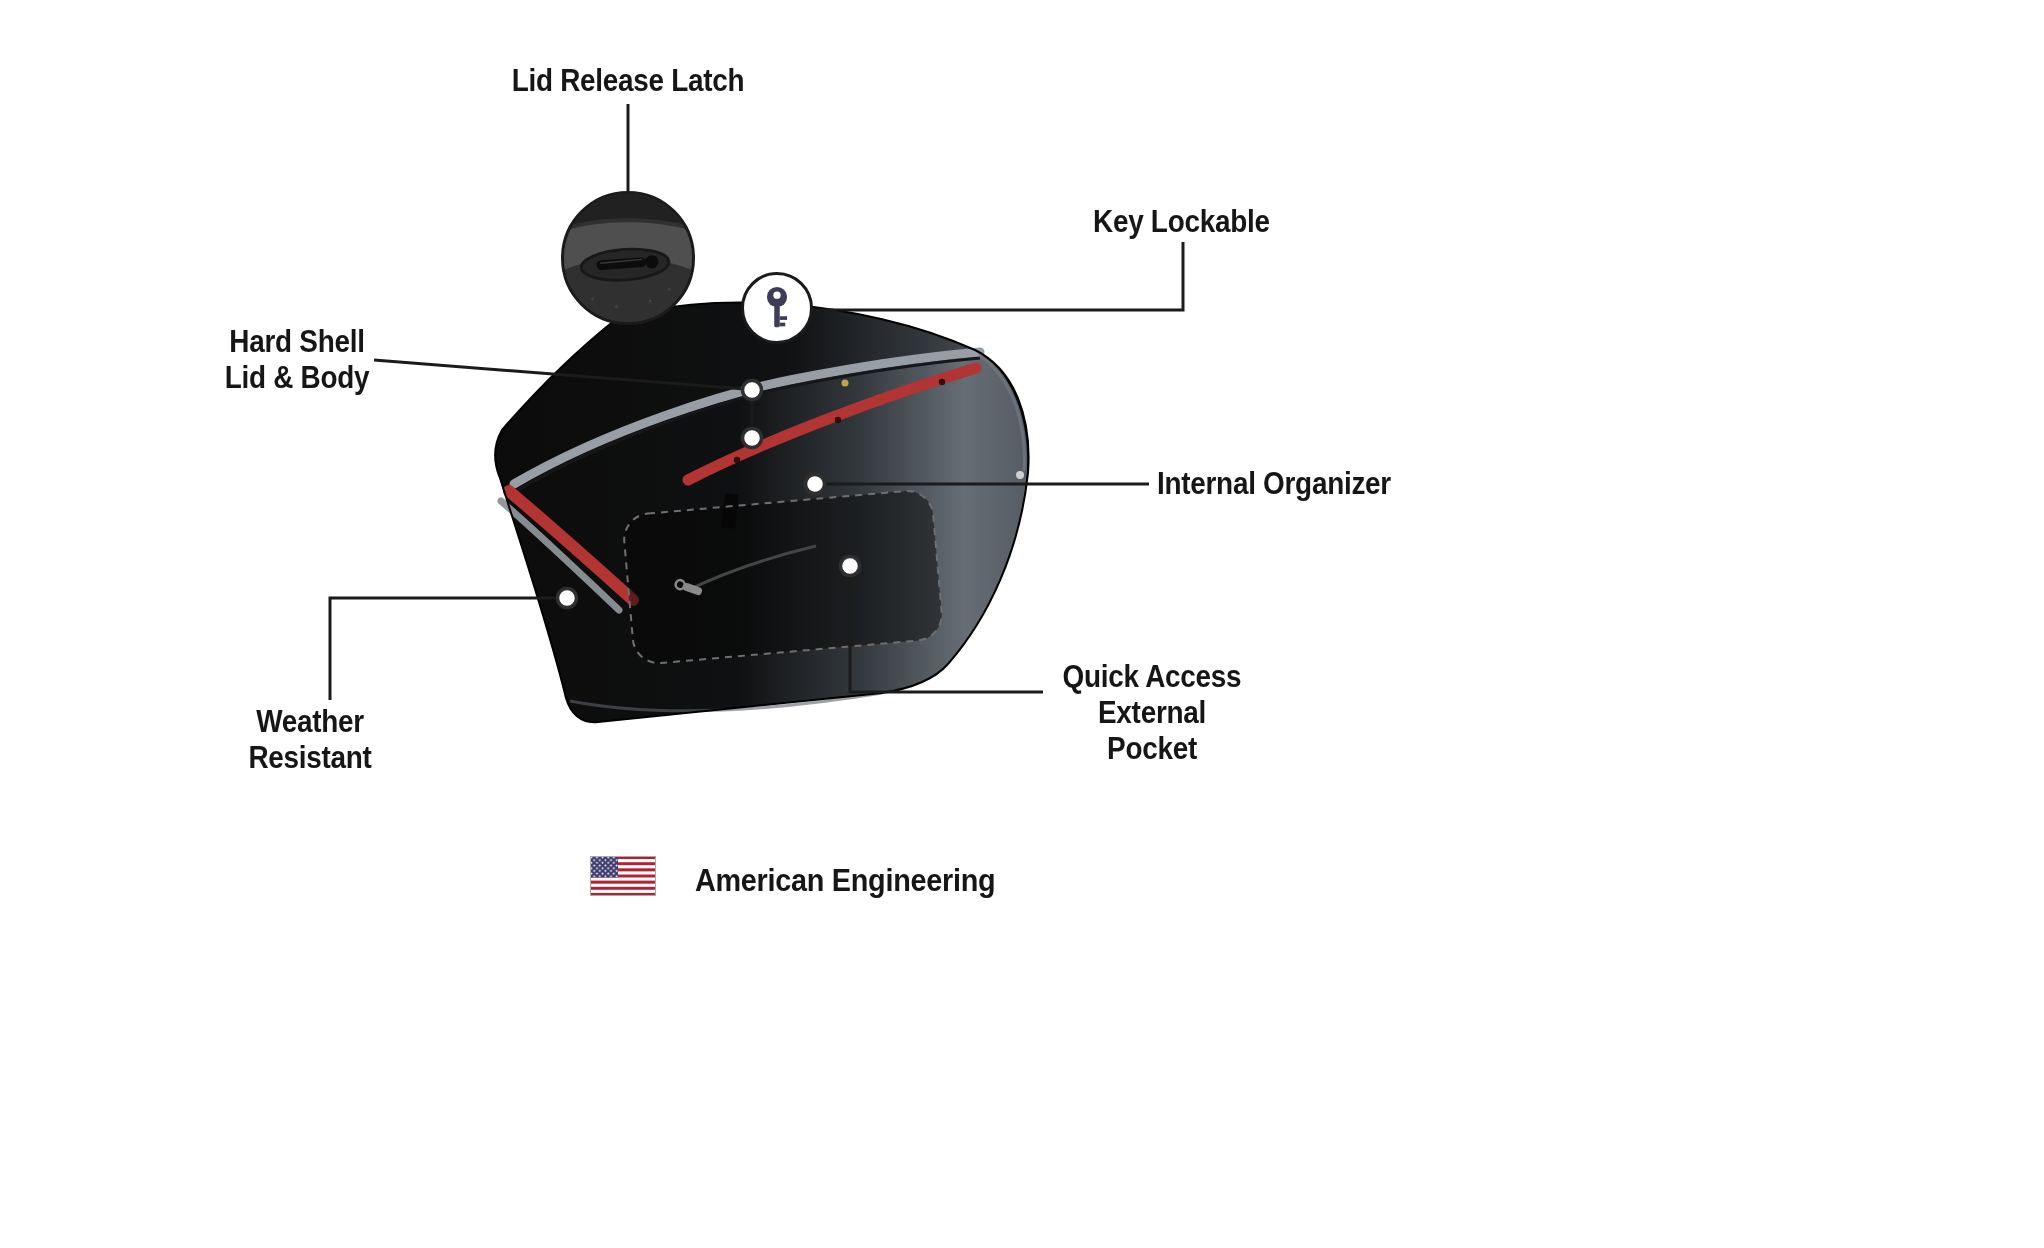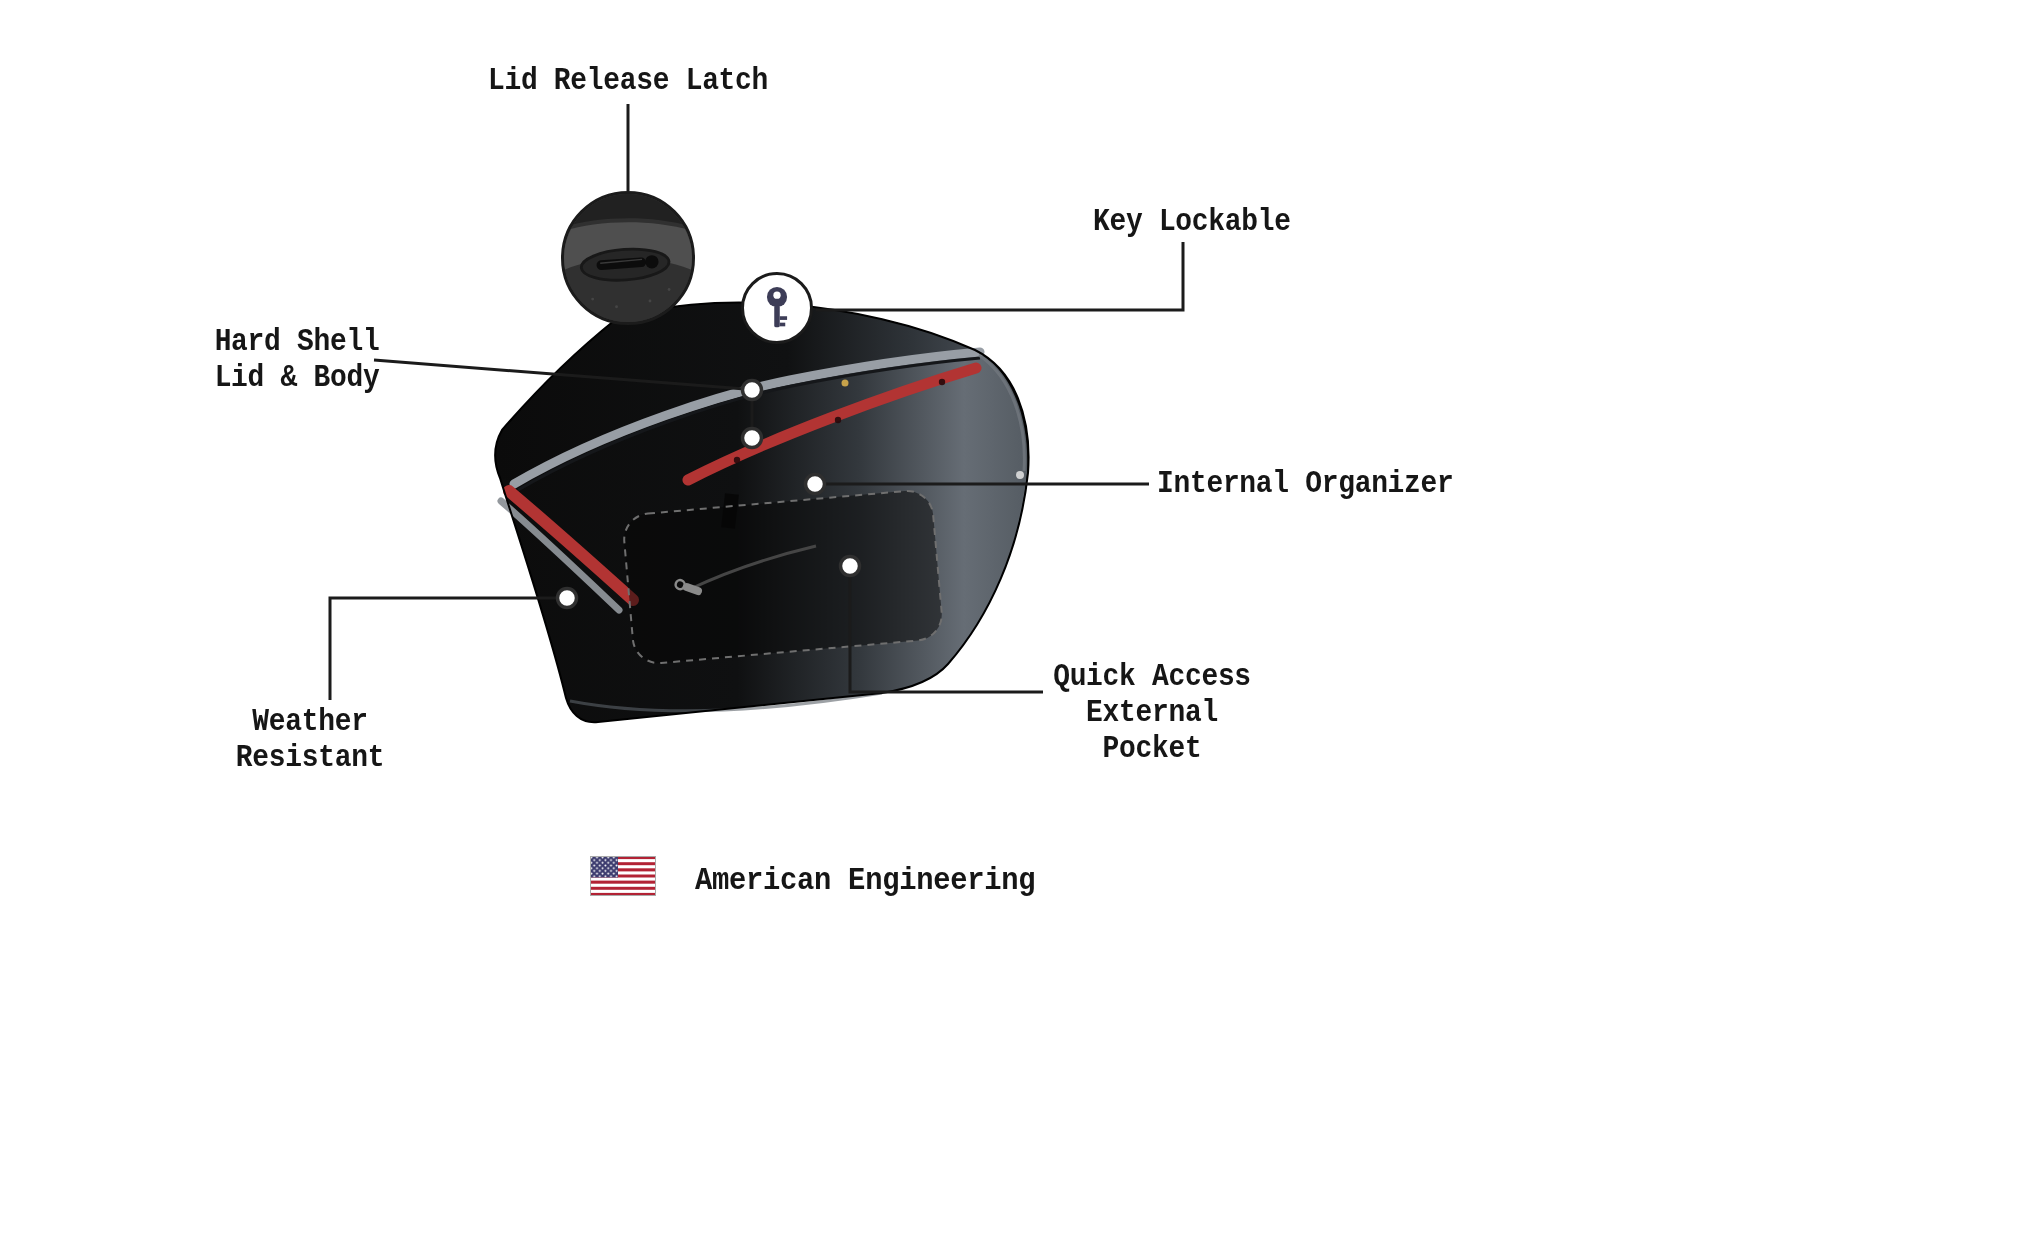--- a/index.html
+++ b/index.html
@@ -1,21 +1,21 @@
 <!DOCTYPE html>
 <html><head>
 <meta charset="utf-8">
 <style>
   html,body{margin:0;padding:0;background:#fff;}
   .canvas{
     position:relative;
     width:2044px;height:1248px;
     background:#ffffff;
     overflow:hidden;
-    font-family:Liberation Mono, monospace;
+    font-family:Liberation Sans, sans-serif;
   }
   .lbl{
     position:absolute;
     font-weight:700;
     font-size:31px;
     line-height:1.16;
     color:#161616;
     letter-spacing:-0.3px;
     white-space:pre-line;
     transform:scaleX(.9);

